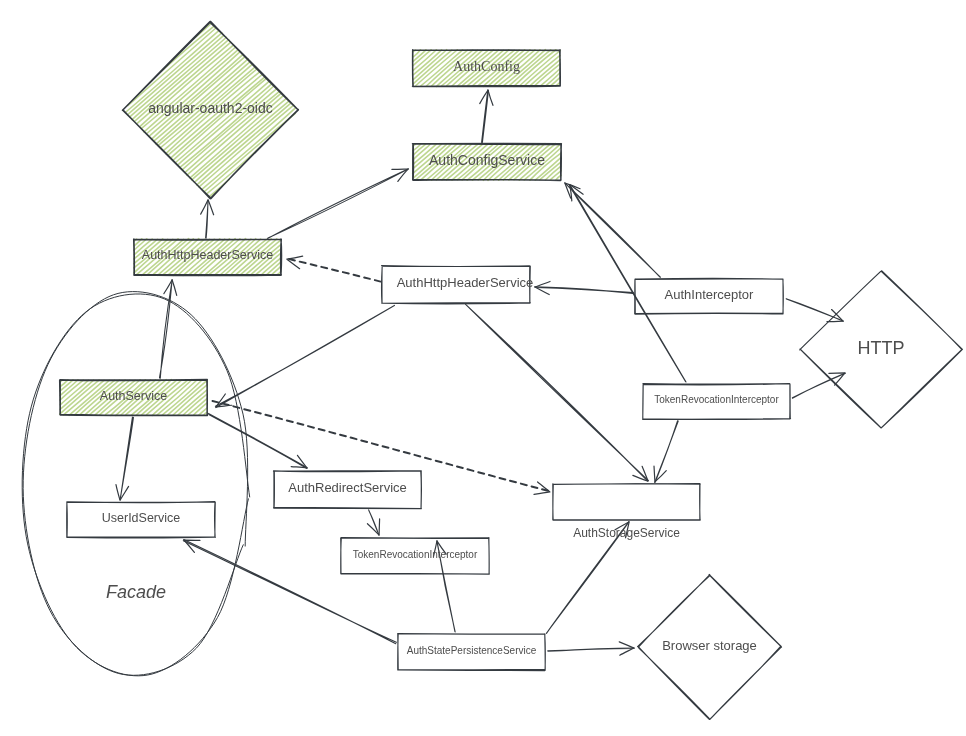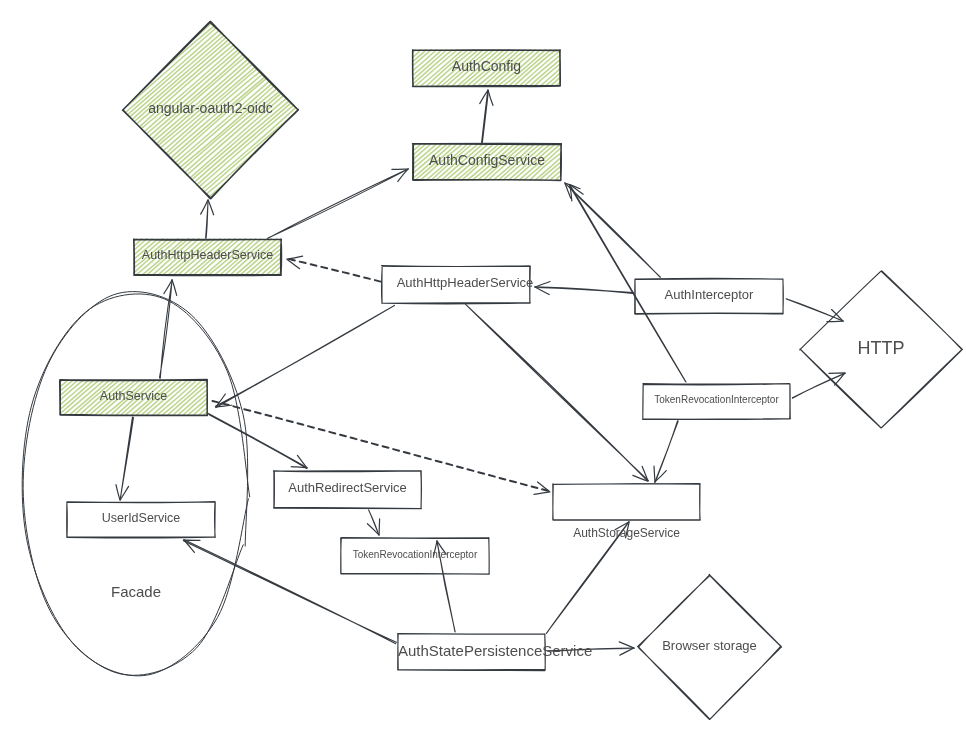--- a/index.html
+++ b/index.html
@@ -146,28 +146,28 @@
       <g>
         <path d="M547.73 650.85 C574.17 649.72,608.11 648.69,633.65 648.52 M548.01 651.25 C573.62 649.93,608.36 648.30,634.26 648.15 " stroke="#343a40" stroke-width="1.1" fill="none" stroke-linecap="round"></path>
         <path d="M633.89 648.00 C629.74 650.18,623.89 652.99,619.78 655.21 M633.96 648.12 C629.63 646.10,623.74 643.63,619.24 641.83" stroke="#343a40" stroke-width="1.2" fill="none" stroke-linecap="round"></path>
       </g>
       <g>
         <path d="M396.36 642.35 C331.70 613.07,247.57 571.02,183.31 540.65 M395.77 643.64 C333.09 611.66,247.94 570.13,183.68 539.50 " stroke="#343a40" stroke-width="1.1" fill="none" stroke-linecap="round"></path>
         <path d="M183.94 540.07 C188.74 540.02,195.14 540.27,199.94 540.47 M184.07 540.01 C187.15 543.46,191.31 548.64,194.41 552.36" stroke="#343a40" stroke-width="1.2" fill="none" stroke-linecap="round"></path>
       </g>
     </svg>
 <div class="node-label" style="left: 123px; width: 175px; font-size: 14px; top: 99.92px; line-height: 17.5px;">angular-oauth2-oidc</div>
-    <div class="node-label" style="left: 413px; width: 147px; font-size: 14px; top: 57.92px; line-height: 17.5px;">AuthConfig</div>
+    <div class="node-label" style="left: 413px; width: 147px; font-size: 14px; top: 57.92px; line-height: 17.5px; font-family: Liberation Serif, serif;">AuthConfig</div>
     <div class="node-label" style="left: 413px; width: 148px; font-size: 14px; top: 151.92px; line-height: 17.5px; border-radius: 8px;">AuthConfigService</div>
     <div class="node-label" style="left: 134px; width: 147px; font-size: 12.5px; top: 248px; line-height: 15.625px;">AuthHttpHeaderService</div>
     <div class="node-label" style="left: 382px; width: 148px; font-size: 13px; top: 275.14px; line-height: 16.25px; padding-left: 9px;">AuthHttpHeaderService</div>
     <div class="node-label" style="left: 635px; width: 148px; font-size: 13px; top: 287.14px; line-height: 16.25px;">AuthInterceptor</div>
     <div class="node-label" style="left: 800px; width: 162px; font-size: 18px; top: 336.54px; line-height: 22.5px;">HTTP</div>
     <div class="node-label" style="left: 60px; width: 147px; font-size: 12.5px; top: 388.5px; line-height: 15.625px;">AuthService</div>
     <div class="node-label" style="left: 643px; width: 147px; font-size: 10px; top: 394.3px; line-height: 12.5px;">TokenRevocationInterceptor</div>
     <div class="node-label" style="left: 274px; width: 147px; font-size: 13px; top: 480.14px; line-height: 16.25px;">AuthRedirectService</div>
     <div class="node-label" style="left: 553px; width: 147px; font-size: 12px; top: 492.64px; line-height: 16.25px; margin-top: 32px;">AuthStorageService</div>
     <div class="node-label" style="left: 67px; width: 148px; font-size: 12.5px; top: 510.5px; line-height: 15.625px;">UserIdService</div>
     <div class="node-label" style="left: 341px; width: 148px; font-size: 10px; top: 548.8px; line-height: 12.5px;">TokenRevocationInterceptor</div>
-    <div class="node-label" style="left: 398px; width: 147px; font-size: 15px; top: 644.8px; line-height: 12.5px;">AuthStatePersistenceService</div>
+    <div class="node-label" style="left: 398px; width: 147px; font-size: 10px; top: 644.8px; line-height: 12.5px;">AuthStatePersistenceService</div>
     <div class="node-label" style="left: 638px; width: 143px; font-size: 13px; top: 637.64px; line-height: 16.25px;">Browser storage</div>
-    <div class="node-label" style="left: 22px; width: 228px; font-size: 15px; top: 581.04px; line-height: 22.5px;">Facade</div>
+    <div class="node-label" style="left: 22px; width: 228px; font-size: 18px; top: 581.04px; line-height: 22.5px; font-style: italic;">Facade</div>
   </div>
 
 </body></html>

